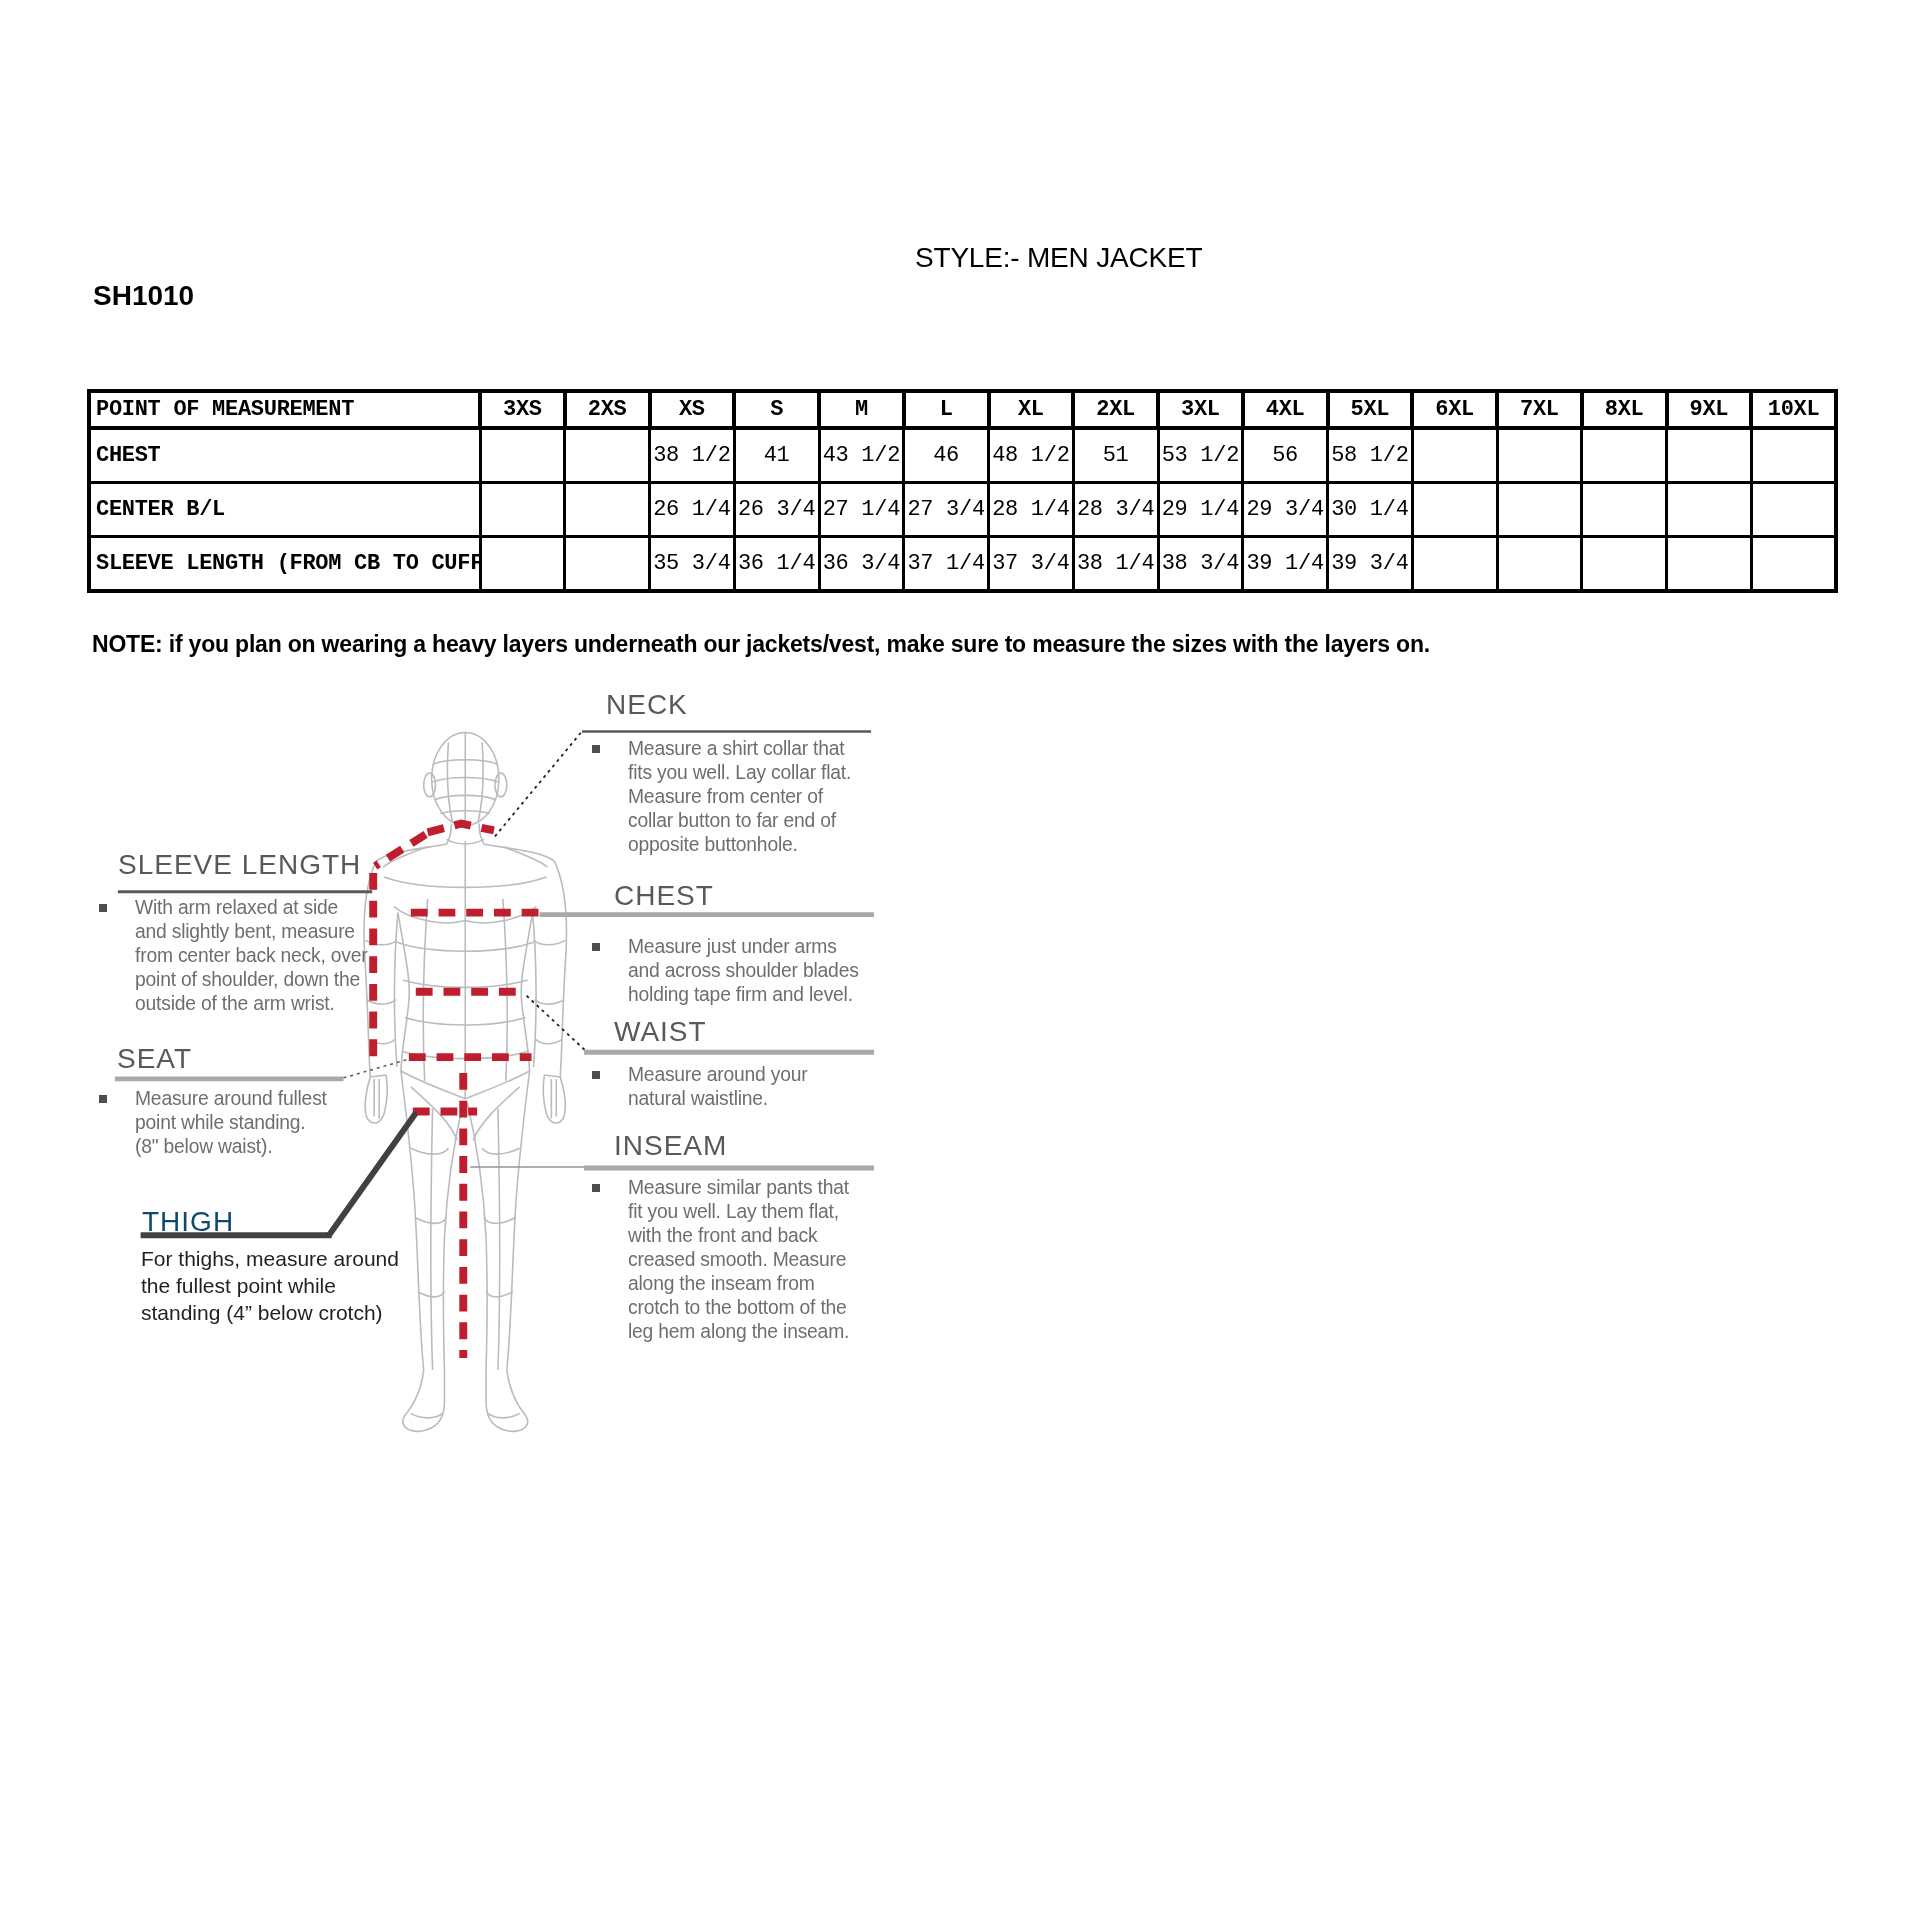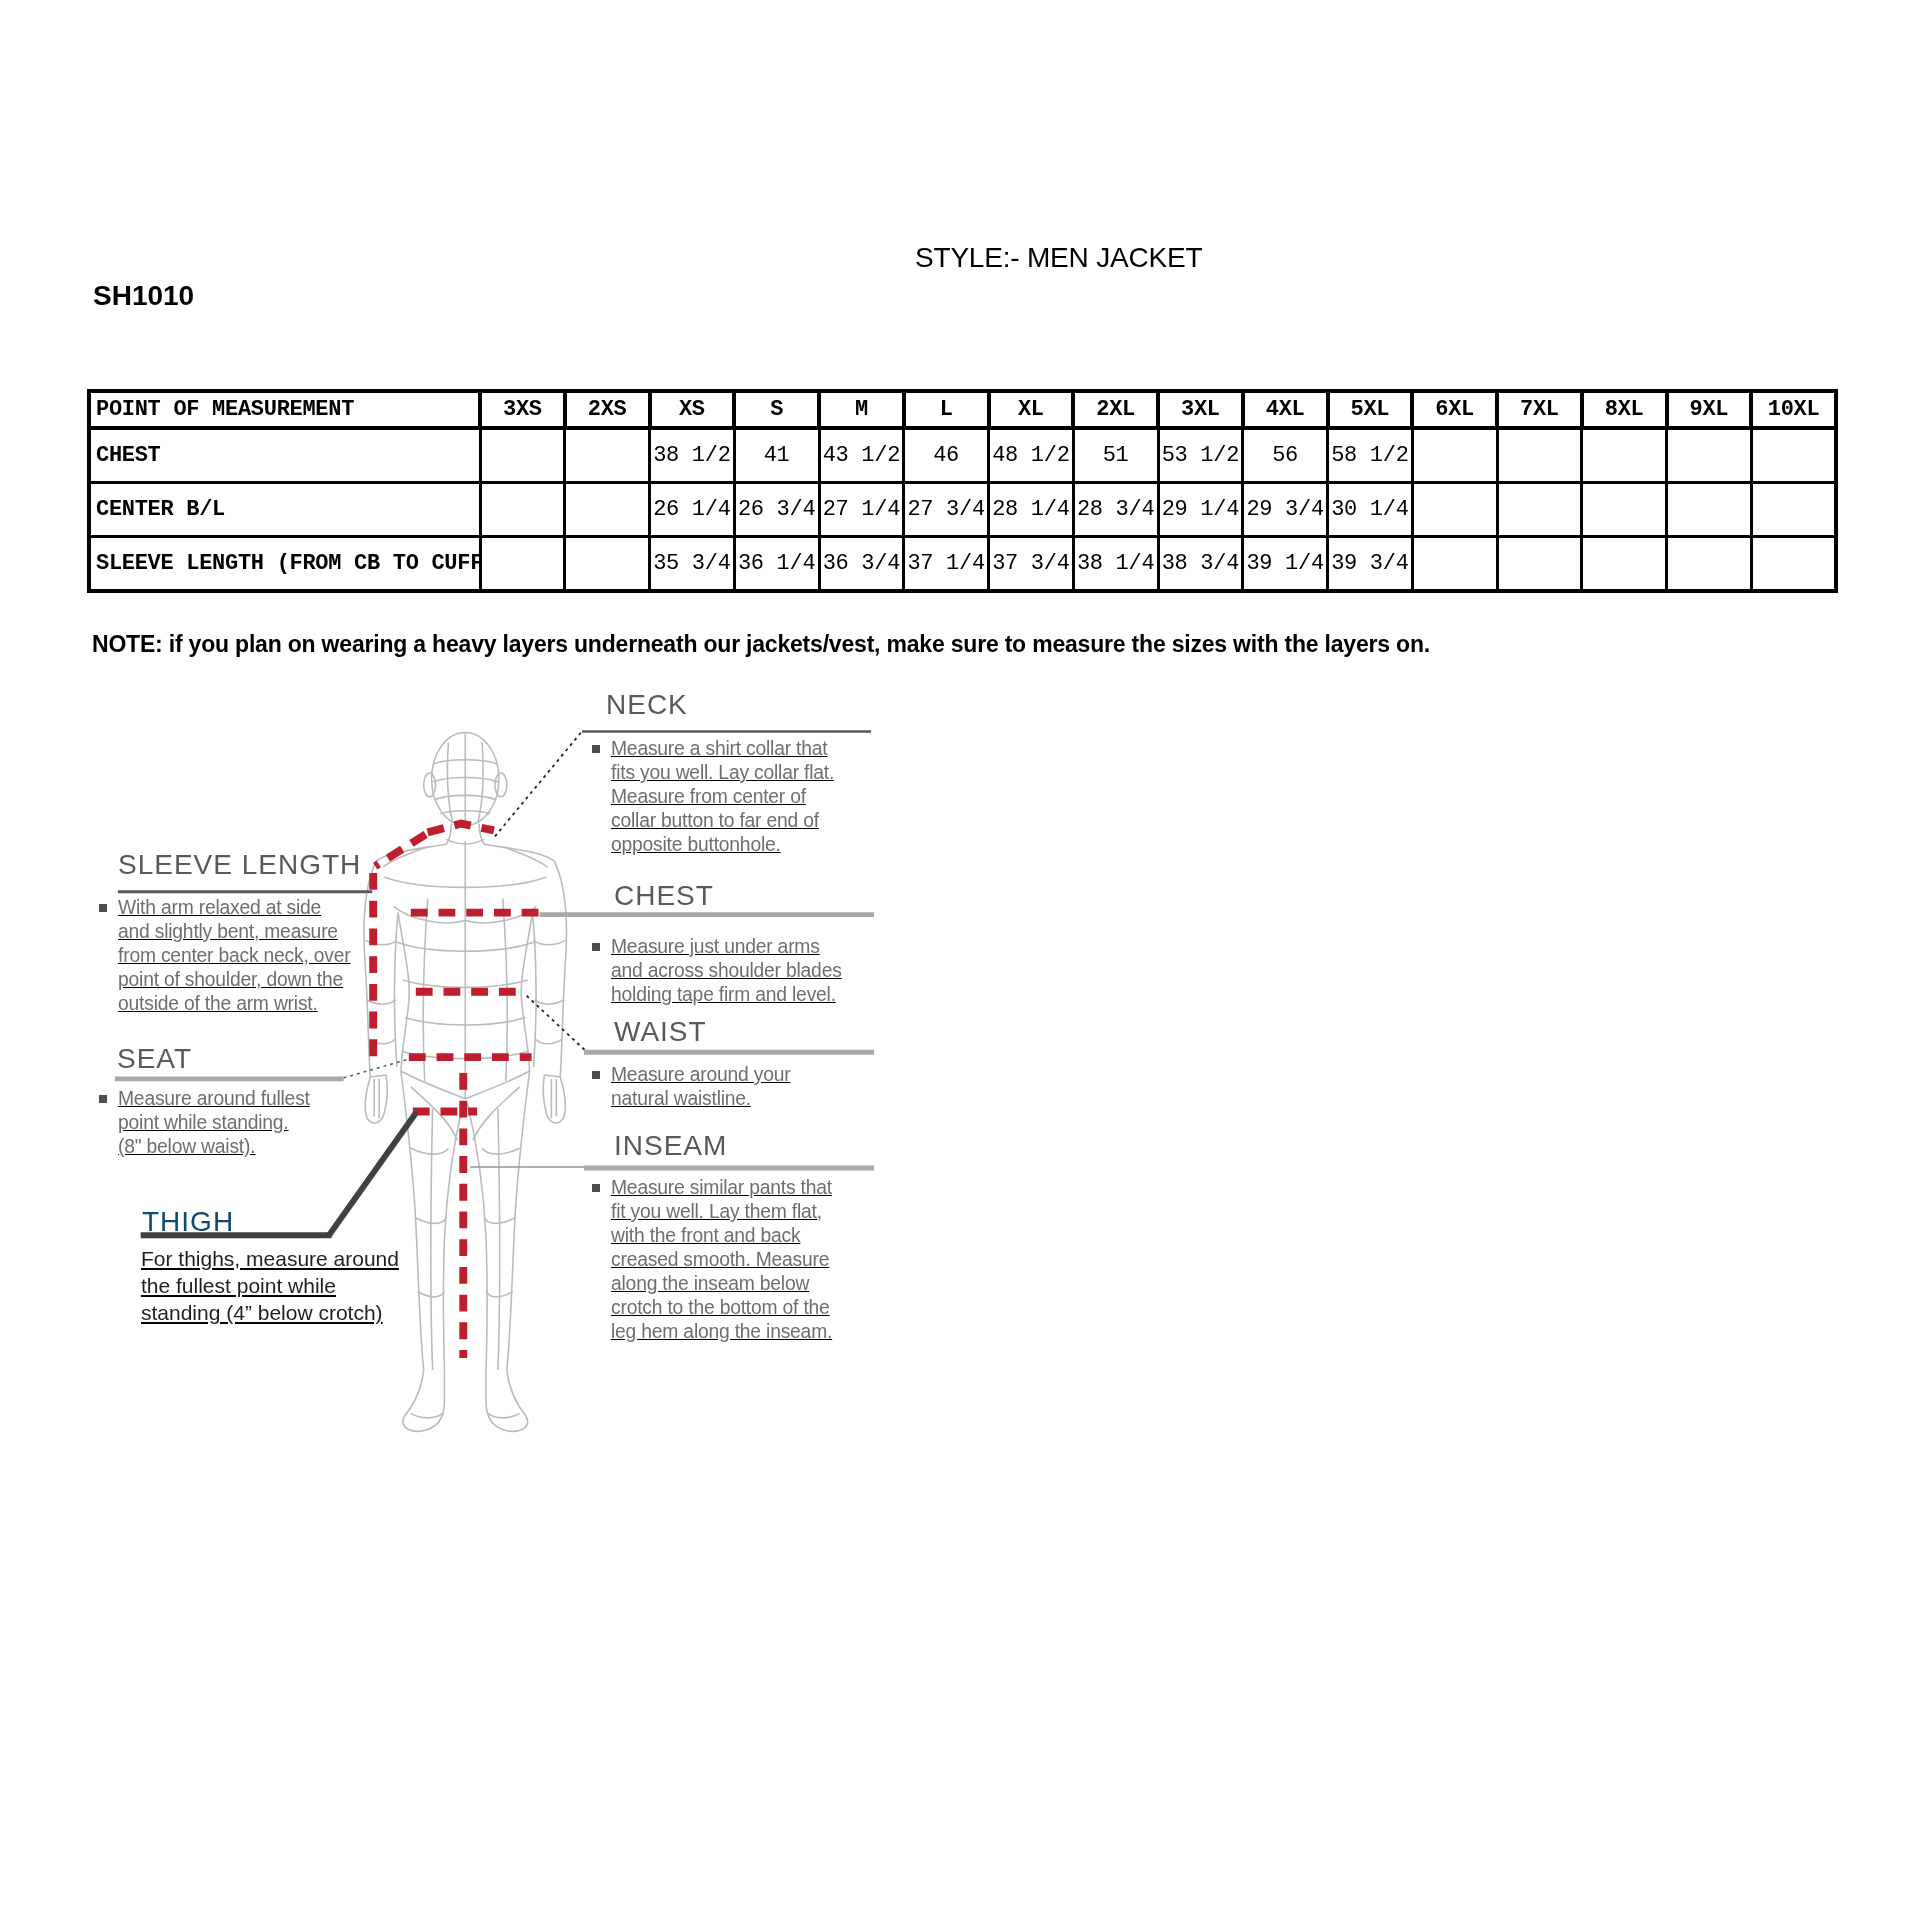--- a/index.html
+++ b/index.html
@@ -38,21 +38,21 @@
     position:absolute;left:92px;top:631px;font-size:23px;font-weight:bold;
     letter-spacing:-0.2px;white-space:nowrap;
   }
   
   .diagram-svg{position:absolute;left:84px;top:683px;width:812px;height:772px;}
   .dia-section{position:absolute;}
   .dia-head{
     font-size:28px;color:#58595b;letter-spacing:1px;font-weight:normal;white-space:nowrap;
   }
   .dia-head.dark{color:#0c4a6e;}
-  .dia-body{display:flex;gap:11px;text-decoration:underline;}
+  .dia-body{display:flex;gap:28px;}
   .bullet{
     width:8px;height:8px;background:#4d4e50;margin-top:8px;flex:0 0 auto;
   }
   .tlines .tline{
     font-size:19.3px;line-height:24px;color:#6d6e71;white-space:nowrap;letter-spacing:-0.2px;
   }
   .tlines.thigh-text .tline{
     font-size:21px;line-height:27px;color:#231f20;letter-spacing:0;
   }
 </style>
@@ -308,21 +308,21 @@
     <div class="dia-head">INSEAM</div>
   </div>
   <div class="dia-section" style="left:592px;top:1176px;">
     <div class="dia-body">
       <span class="bullet"></span>
       <div class="tlines">
           <div class="tline">Measure similar pants that</div>
           <div class="tline">fit you well. Lay them flat,</div>
           <div class="tline">with the front and back</div>
           <div class="tline">creased smooth. Measure</div>
-          <div class="tline">along the inseam below</div>
+          <div class="tline">along the inseam from</div>
           <div class="tline">crotch to the bottom of the</div>
           <div class="tline">leg hem along the inseam.</div>
         </div>
     </div>
   </div>
 
   <div class="dia-section" style="left:118px;top:849px;">
     <div class="dia-head">SLEEVE LENGTH</div>
   </div>
   <div class="dia-section" style="left:99px;top:896px;">

